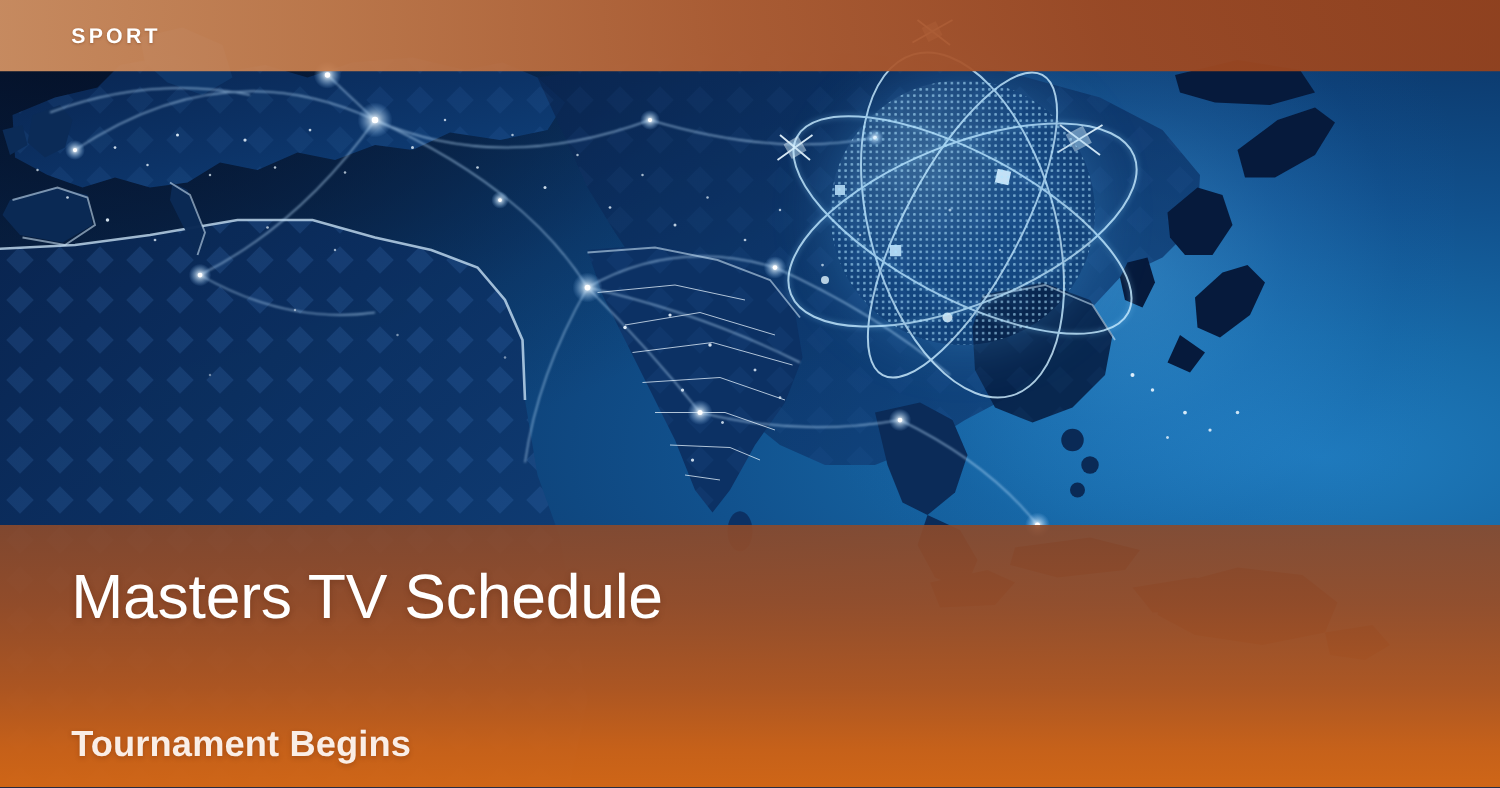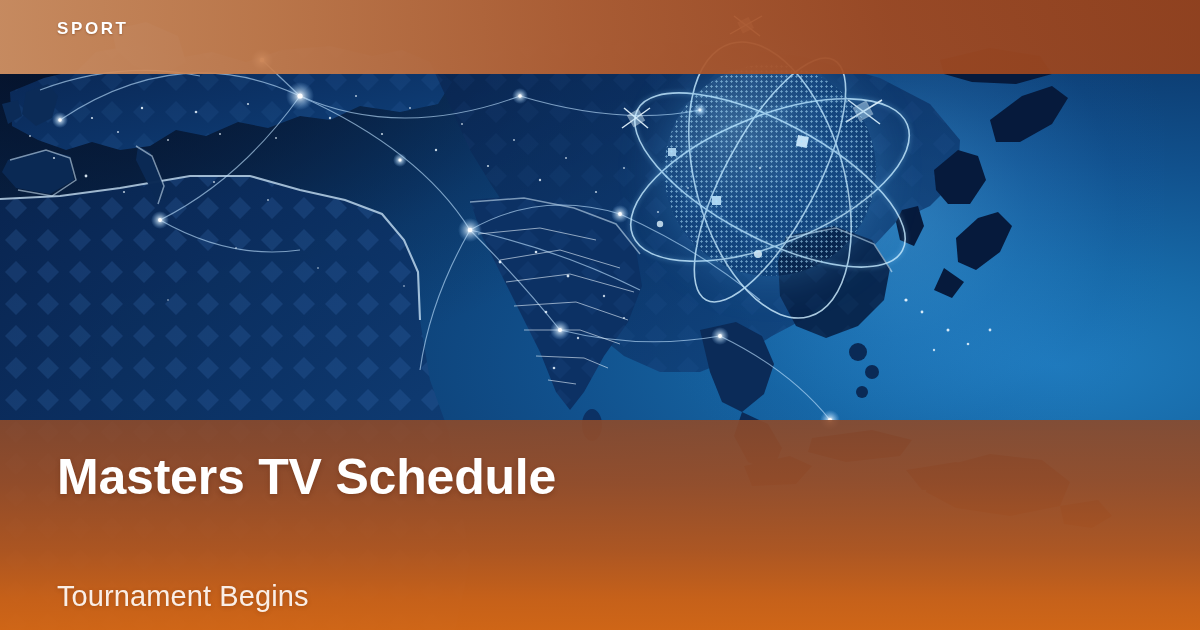--- a/index.html
+++ b/index.html
@@ -57,21 +57,21 @@
     border-radius:50%;
     background-image:radial-gradient(circle, rgba(175,228,255,.92) 0.9px, rgba(0,0,0,0) 1.3px);
     background-size:5px 5px;
     -webkit-mask-image:radial-gradient(circle at 50% 50%, #000 0 97%, transparent 99%);
             mask-image:radial-gradient(circle at 50% 50%, #000 0 97%, transparent 99%);
     opacity:.62;
   }
 
   
   .band-top {
-    position:absolute; left:0; top:0; width:1200px; height:74px;
+    position:absolute; left:0; top:0; width:1200px; height:57px;
     background:linear-gradient(to right,
       rgba(214,148,100,.92) 0%,
       rgba(201,126,76,.92) 22%,
       rgba(181,96,50,.93) 48%,
       rgba(160,74,34,.94) 74%,
       rgba(150,66,28,.95) 100%);
   }
   .band-top-label {
     position:absolute; left:57px; top:19px;
     color:#ffffff;
@@ -88,32 +88,32 @@
       rgba(155,78,38,.93) 30%,
       rgba(180,87,30,.95) 62%,
       rgba(205,98,22,.96) 85%,
       rgba(213,103,20,.97) 100%);
   }
 
   .headline {
     position:absolute; left:57px; top:449px; width:940px;
     color:#ffffff;
     font-size:50px;
-    font-weight:bold;
+    font-weight:normal;
     line-height:57px;
     letter-spacing:-0.2px;
     text-shadow:0 2px 5px rgba(80,30,6,.30);
   }
   .headline-line { display:block; white-space:nowrap; }
 
   .subhead {
     position:absolute; left:57px; top:578px;
     color:rgba(255,250,246,.93);
     font-size:29px;
-    font-weight:400;
+    font-weight:700;
     line-height:36px;
     letter-spacing:.1px;
     text-shadow:0 1px 4px rgba(80,30,6,.26);
     white-space:nowrap;
   }
 </style>
 </head>
 <body>
 
 <div class="card">

